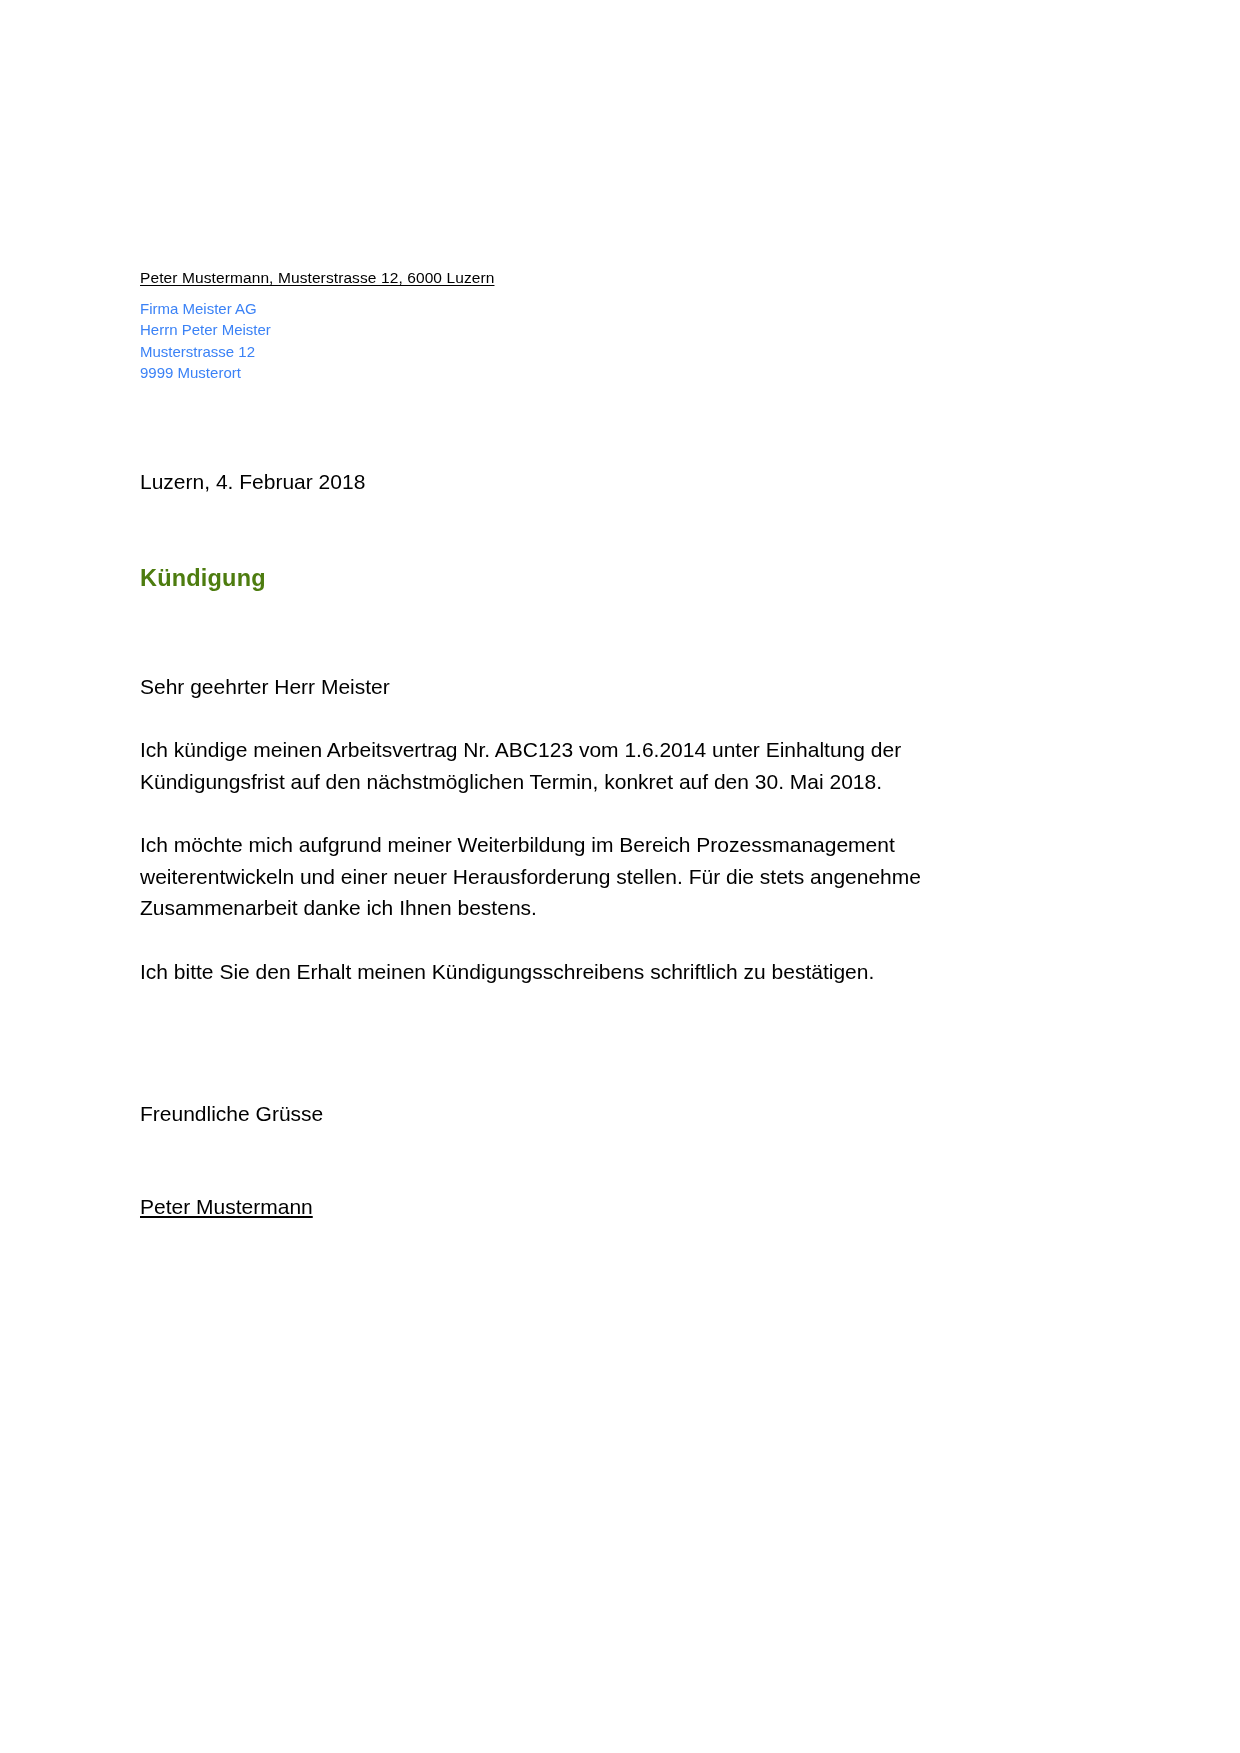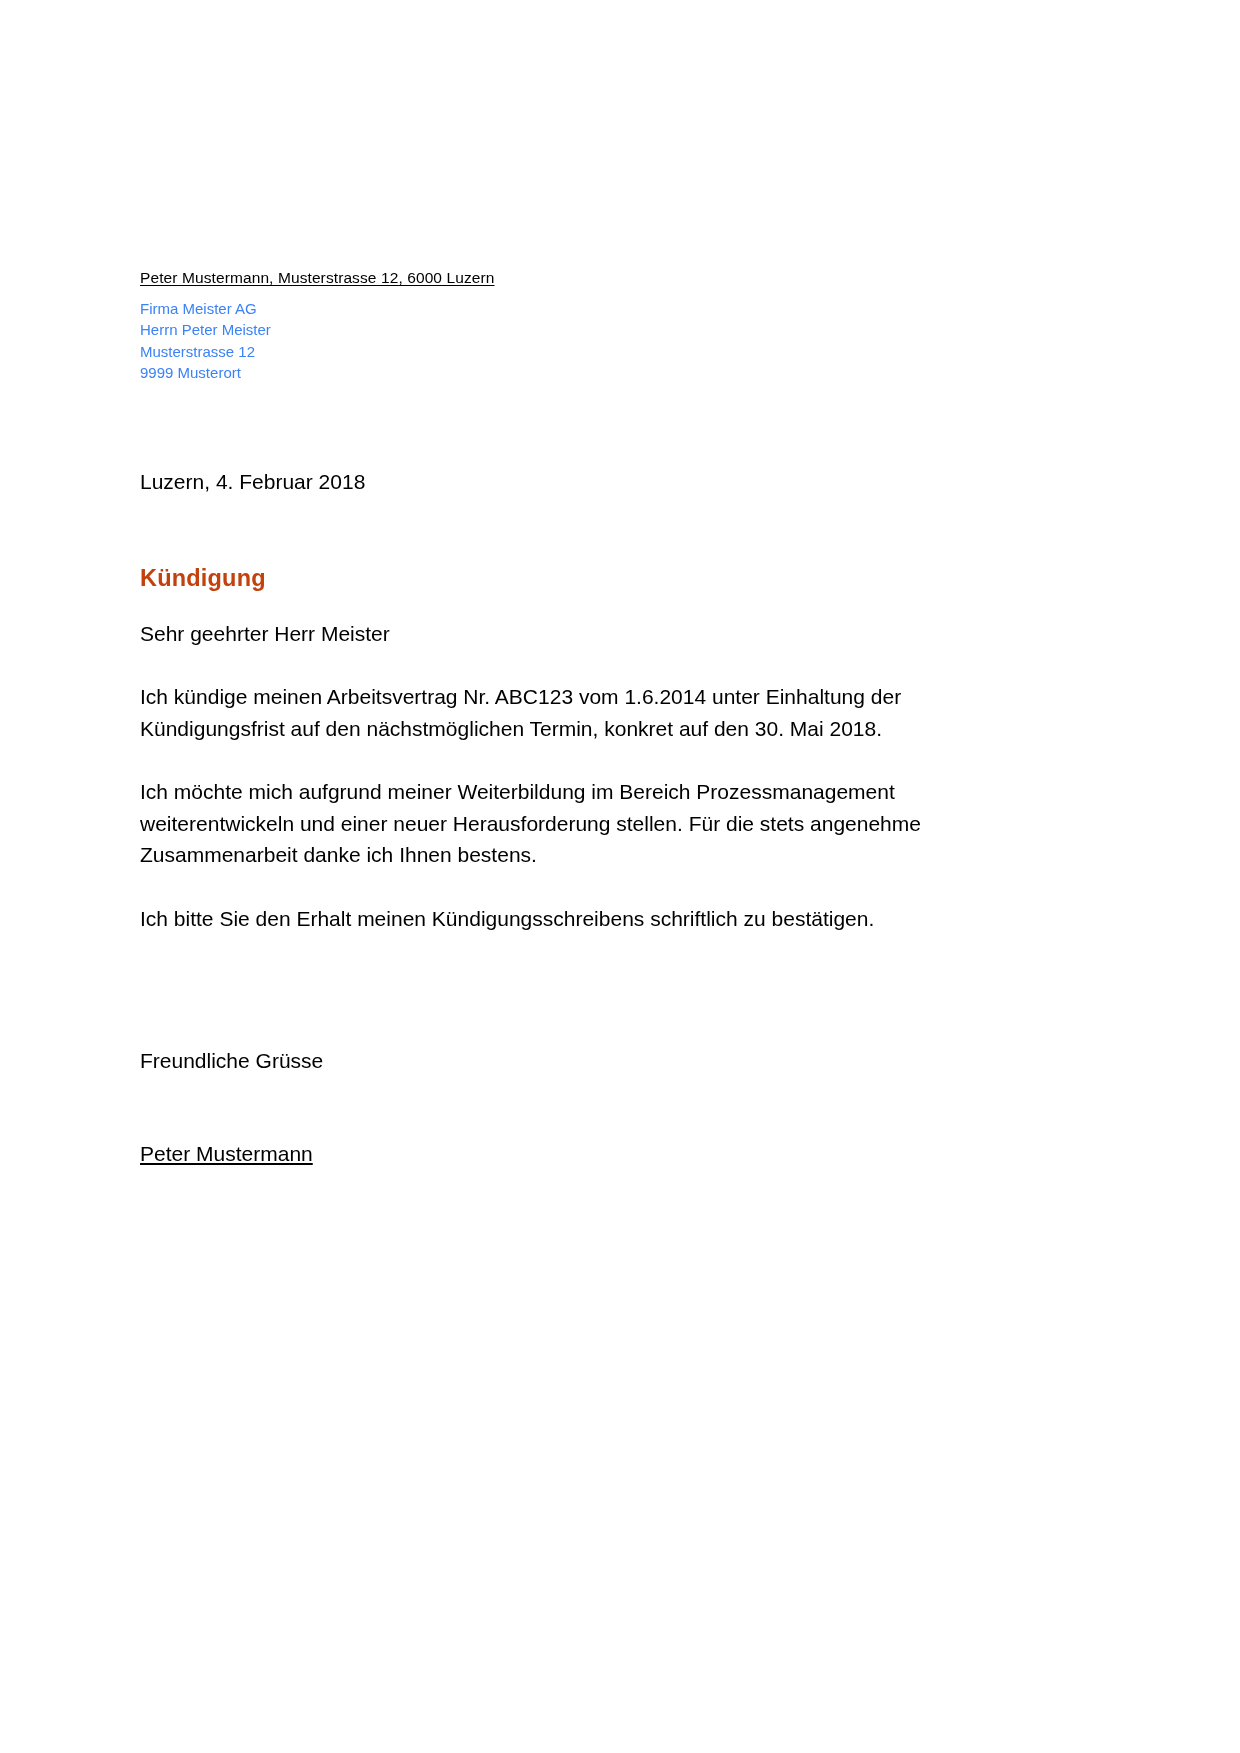--- a/index.html
+++ b/index.html
@@ -52,26 +52,26 @@
   .date-block {
     margin-top: 84px;
     font-size: 21px;
     line-height: 1.42;
   }
 
   .subject {
     margin-top: 68px;
     font-size: 23.5px;
     font-weight: bold;
-    color: #c2410c;
+    color: #4d7c0f;
     letter-spacing: 0.2px;
   }
 
   .salutation {
-    margin-top: 27px;
+    margin-top: 80px;
     font-size: 21px;
     line-height: 1.45;
   }
 
   .body-par {
     margin-top: 32px;
     font-size: 21px;
     line-height: 1.5;
     max-width: 880px;
   }

